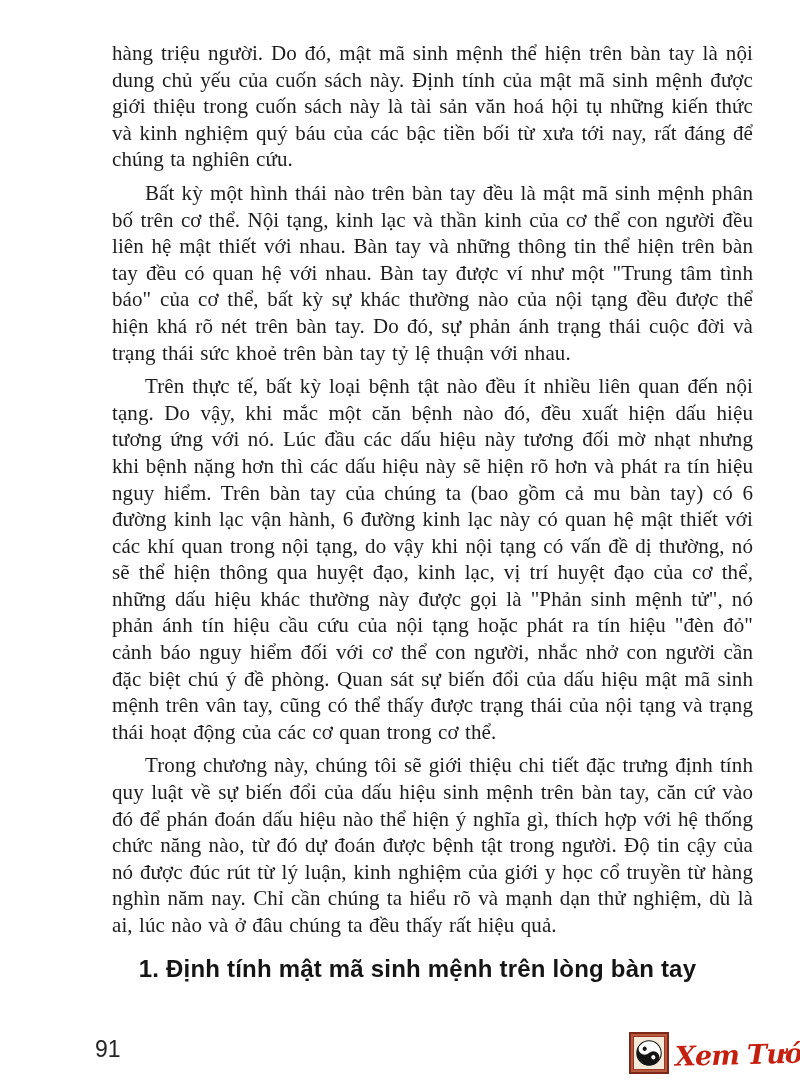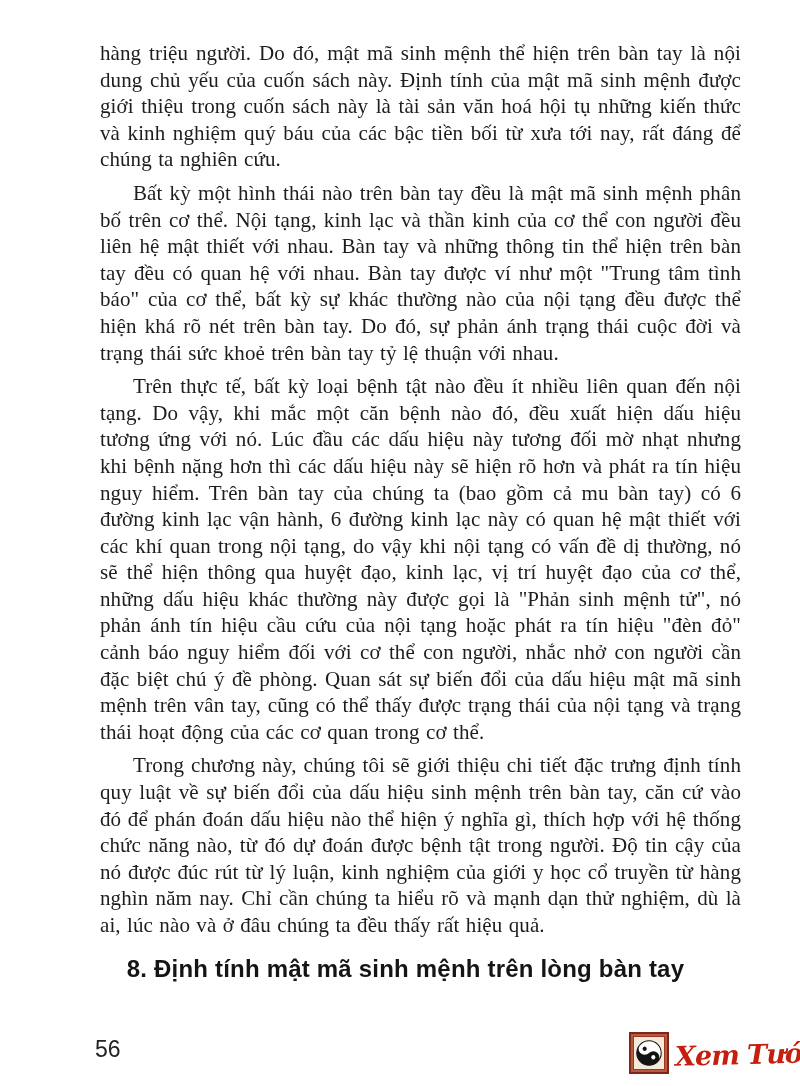--- a/index.html
+++ b/index.html
@@ -10,21 +10,21 @@
   .page {
     position: relative;
     width: 800px;
     height: 1086px;
     background: #ffffff;
     overflow: hidden;
     font-family: "Liberation Serif", serif;
   }
   .text-block {
     position: absolute;
-    left: 100px;
+    left: 112px;
     top: 40px;
     width: 641px;
     color: #1d1d1d;
   }
   .para {
     margin: 0 0 7px 0;
     font-size: 21px;
     line-height: 26.6px;
     text-align: justify;
     text-indent: 33px;
@@ -92,24 +92,24 @@
 </head>
 <body>
 
 <div class="page">
 
   <main class="text-block">
     <p class="para no-indent">hàng triệu người. Do đó, mật mã sinh mệnh thể hiện trên bàn tay là nội dung chủ yếu của cuốn sách này. Định tính của mật mã sinh mệnh được giới thiệu trong cuốn sách này là tài sản văn hoá hội tụ những kiến thức và kinh nghiệm quý báu của các bậc tiền bối từ xưa tới nay, rất đáng để chúng ta nghiên cứu.</p>
     <p class="para">Bất kỳ một hình thái nào trên bàn tay đều là mật mã sinh mệnh phân bố trên cơ thể. Nội tạng, kinh lạc và thần kinh của cơ thể con người đều liên hệ mật thiết với nhau. Bàn tay và những thông tin thể hiện trên bàn tay đều có quan hệ với nhau. Bàn tay được ví như một "Trung tâm tình báo" của cơ thể, bất kỳ sự khác thường nào của nội tạng đều được thể hiện khá rõ nét trên bàn tay. Do đó, sự phản ánh trạng thái cuộc đời và trạng thái sức khoẻ trên bàn tay tỷ lệ thuận với nhau.</p>
     <p class="para">Trên thực tế, bất kỳ loại bệnh tật nào đều ít nhiều liên quan đến nội tạng. Do vậy, khi mắc một căn bệnh nào đó, đều xuất hiện dấu hiệu tương ứng với nó. Lúc đầu các dấu hiệu này tương đối mờ nhạt nhưng khi bệnh nặng hơn thì các dấu hiệu này sẽ hiện rõ hơn và phát ra tín hiệu nguy hiểm. Trên bàn tay của chúng ta (bao gồm cả mu bàn tay) có 6 đường kinh lạc vận hành, 6 đường kinh lạc này có quan hệ mật thiết với các khí quan trong nội tạng, do vậy khi nội tạng có vấn đề dị thường, nó sẽ thể hiện thông qua huyệt đạo, kinh lạc, vị trí huyệt đạo của cơ thể, những dấu hiệu khác thường này được gọi là "Phản sinh mệnh tử", nó phản ánh tín hiệu cầu cứu của nội tạng hoặc phát ra tín hiệu "đèn đỏ" cảnh báo nguy hiểm đối với cơ thể con người, nhắc nhở con người cần đặc biệt chú ý đề phòng. Quan sát sự biến đổi của dấu hiệu mật mã sinh mệnh trên vân tay, cũng có thể thấy được trạng thái của nội tạng và trạng thái hoạt động của các cơ quan trong cơ thể.</p>
     <p class="para">Trong chương này, chúng tôi sẽ giới thiệu chi tiết đặc trưng định tính quy luật về sự biến đổi của dấu hiệu sinh mệnh trên bàn tay, căn cứ vào đó để phán đoán dấu hiệu nào thể hiện ý nghĩa gì, thích hợp với hệ thống chức năng nào, từ đó dự đoán được bệnh tật trong người. Độ tin cậy của nó được đúc rút từ lý luận, kinh nghiệm của giới y học cổ truyền từ hàng nghìn năm nay. Chỉ cần chúng ta hiểu rõ và mạnh dạn thử nghiệm, dù là ai, lúc nào và ở đâu chúng ta đều thấy rất hiệu quả.</p>
-    <h2 class="section-heading">8. Định tính mật mã sinh mệnh trên lòng bàn tay</h2>
+    <h2 class="section-heading">1. Định tính mật mã sinh mệnh trên lòng bàn tay</h2>
   </main>
 
-  <span class="page-number">56</span>
+  <span class="page-number">91</span>
 
   <div class="watermark">
     <span class="logo-frame">
       <span class="logo-inner">
         <svg width="26" height="26" viewBox="0 0 100 100" aria-hidden="true">
           <g transform="rotate(45 50 50)">
             <circle cx="50" cy="50" r="47" fill="#ffffff" stroke="#141414" stroke-width="4"></circle>
             <path fill="#141414" d="M3,50 a47,47 0 0,0 94,0 a23.5,23.5 0 0,0 -47,0 a23.5,23.5 0 0,1 -47,0 z"></path>
             <circle cx="26.5" cy="50" r="8" fill="#141414"></circle>
             <circle cx="73.5" cy="50" r="8" fill="#ffffff"></circle>

